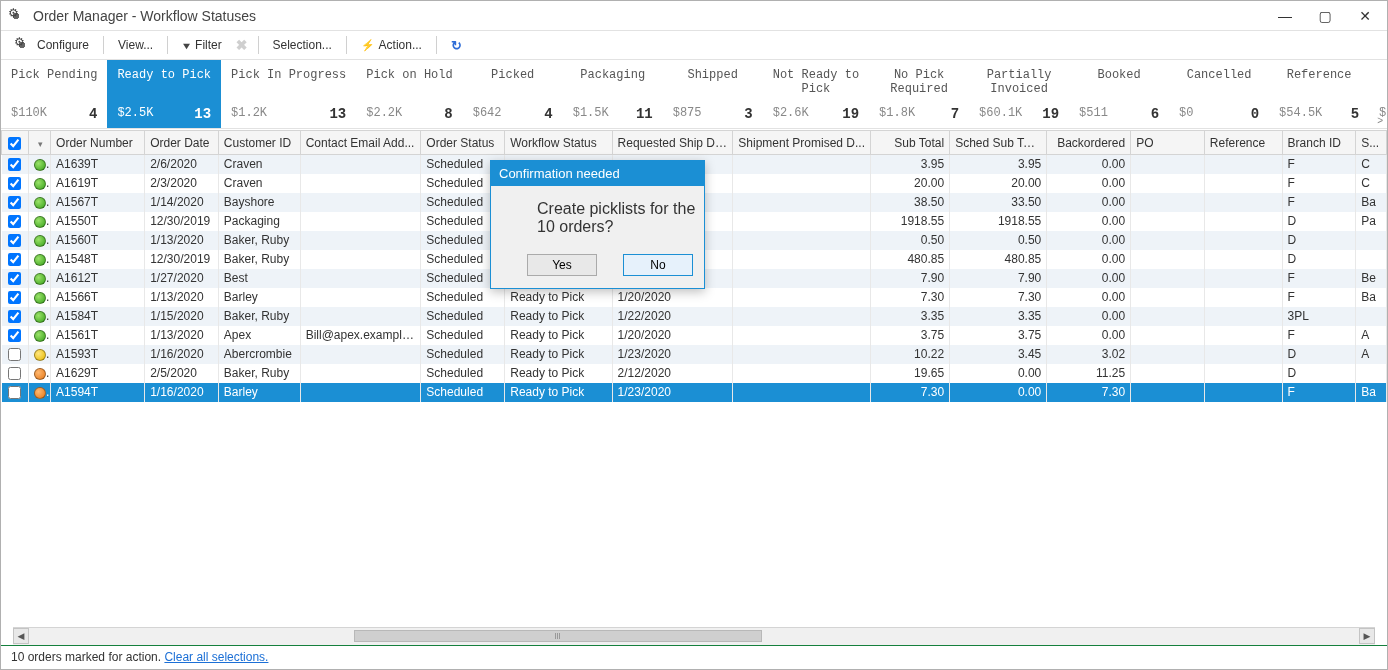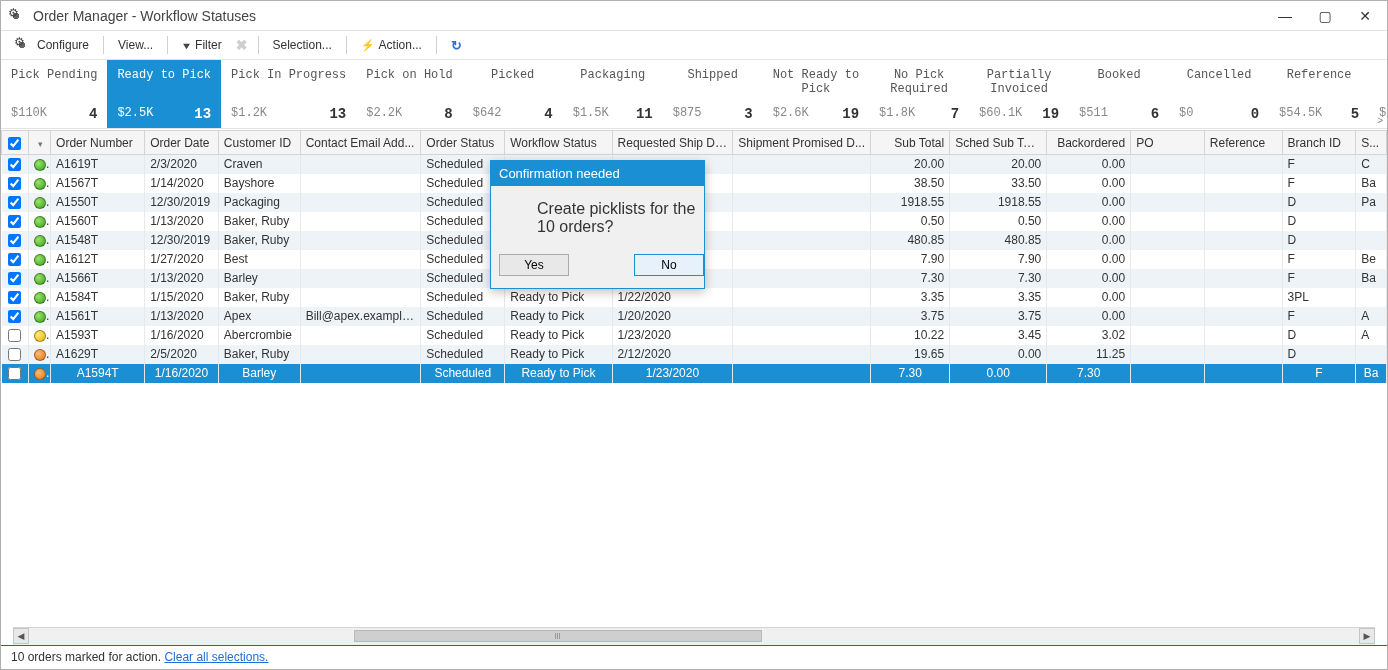--- a/index.html
+++ b/index.html
@@ -28,39 +28,39 @@
 .tab.active .name, .tab.active .amount, .tab.active .count { color: #fff; }
 .tabs .chev { position: absolute; right: 4px; bottom: 2px; color: #888; font-size: 10px; }
 .grid-wrap { flex: 1; overflow: hidden; display: flex; flex-direction: column; border-top: 1px solid #fff; position: relative; }
 .grid { flex: 1; overflow: hidden; }
 table { border-collapse: collapse; width: 100%; table-layout: fixed; }
 th { background: #f5f5f5; border: 1px solid #d4d4d4; padding: 3px 5px; font-weight: 400; text-align: left; font-size: 12px; color: #333; white-space: nowrap; overflow: hidden; text-overflow: ellipsis; height: 24px; }
 th.center { text-align: center; }
 td { border-right: 1px solid #e8e8e8; padding: 1px 5px; height: 19px; white-space: nowrap; overflow: hidden; text-overflow: ellipsis; font-size: 12px; }
 tr.datarow:nth-child(odd) td { background: #eef3f8; }
 tr.datarow:nth-child(even) td { background: #fff; }
-tr.datarow.selected td { background: #1b8fd4 !important; color: #fff; text-align: center; }
+tr.datarow.selected td { background: #1b8fd4 !important; color: #fff; }
 td.num { text-align: right; }
 .chk { width: 13px; height: 13px; vertical-align: middle; }
 .dot { width: 12px; height: 12px; border-radius: 50%; display: inline-block; border: 1px solid rgba(0,0,0,0.35); vertical-align: middle; }
 .dot.green { background: radial-gradient(circle at 35% 35%, #9be26a, #37a21a); }
 .dot.yellow { background: radial-gradient(circle at 35% 35%, #ffe680, #e6b800); }
 .dot.orange { background: radial-gradient(circle at 35% 35%, #ffb870, #e67817); }
 .hscroll { height: 18px; background: #f0f0f0; border-top: 1px solid #d4d4d4; position: relative; margin: 2px 12px 0 12px; }
 .hscroll .thumb { position: absolute; left: 25%; top: 2px; height: 12px; width: 30%; background: #cfcfcf; border: 1px solid #b8b8b8; display:flex; align-items:center; justify-content:center; gap:1px; }
 .hscroll .thumb span{ width:1px; height:6px; background:#999; }
 .hscroll .arr { position: absolute; top: 0; width: 16px; height: 16px; background: #e8e8e8; border: 1px solid #c4c4c4; text-align: center; line-height: 14px; font-size: 9px; color: #555; }
 .hscroll .arr.left { left: 0; }
 .hscroll .arr.right { right: 0; }
 .statusbar { height: 24px; border-top: 1px solid #15803d; padding: 4px 10px; font-size: 12px; color: #333; }
 .statusbar a { color: #1b6fd6; text-decoration: underline; cursor: default; }
 .dialog { position: absolute; left: 490px; top: 160px; width: 215px; background: #f0f0f0; border: 1px solid #1b8fd4; box-shadow: 0 3px 10px rgba(0,0,0,0.25); z-index: 100; }
 .dialog .dlg-title { background: #1b8fd4; color: #fff; padding: 5px 8px; font-size: 13px; }
 .dialog .dlg-body { padding: 14px 6px 8px 10px; font-size: 16px; color: #333; margin-left: 36px; }
-.dialog .dlg-buttons { display: flex; gap: 26px; justify-content: space-between; padding: 10px 0 12px 8px; }
+.dialog .dlg-buttons { display: flex; gap: 26px; justify-content: flex-end; padding: 10px 11px 12px 8px; }
 .dialog .dlg-buttons button { width: 70px; height: 22px; background: #e8e8e8; border: 1px solid #aaa; font-size: 12px; cursor: default; }
 .dialog .dlg-buttons button.focus { background: #e6f1fb; border: 1px solid #1b8fd4; }
 .tri-down::after{content:"▾"; color:#777; font-size:9px; margin-left:2px;}
 </style>
 </head>
 <body>
 
 <div class="window">
 
   <div class="titlebar">
@@ -247,20 +247,39 @@
             <th>PO</th>
             <th>Reference</th>
             <th>Branch ID</th>
             <th>S...</th>
           </tr>
         </thead>
         <tbody id="tbody">
             <tr class="datarow">
               <td style="text-align:center"><input type="checkbox" class="chk" checked="" style=""></td>
               <td style="text-align:center"><span class="dot green"></span></td>
+              <td>A1639T</td>
+              <td>2/6/2020</td>
+              <td>Craven</td>
+              <td></td>
+              <td>Scheduled</td>
+              <td></td>
+              <td></td>
+              <td></td>
+              <td class="num">3.95</td>
+              <td class="num">3.95</td>
+              <td class="num">0.00</td>
+              <td></td>
+              <td></td>
+              <td>F</td>
+              <td>C</td>
+            </tr>
+            <tr class="datarow">
+              <td style="text-align:center"><input type="checkbox" class="chk" checked="" style=""></td>
+              <td style="text-align:center"><span class="dot green"></span></td>
               <td>A1619T</td>
               <td>2/3/2020</td>
               <td>Craven</td>
               <td></td>
               <td>Scheduled</td>
               <td></td>
               <td></td>
               <td></td>
               <td class="num">20.00</td>
               <td class="num">20.00</td>

